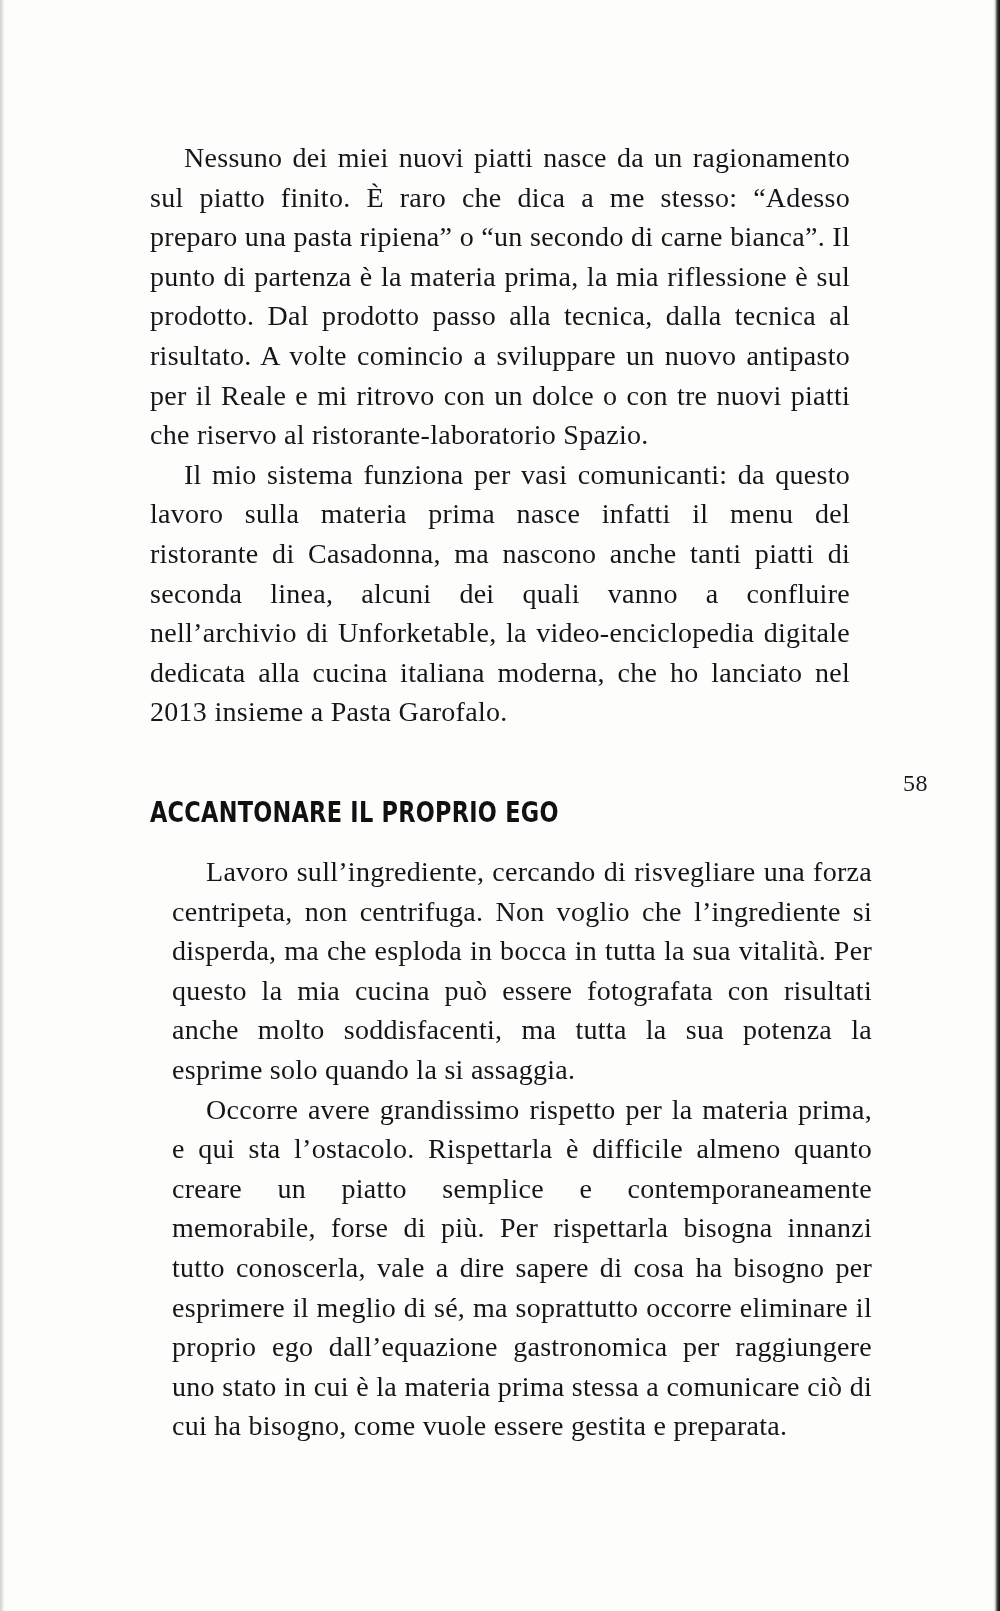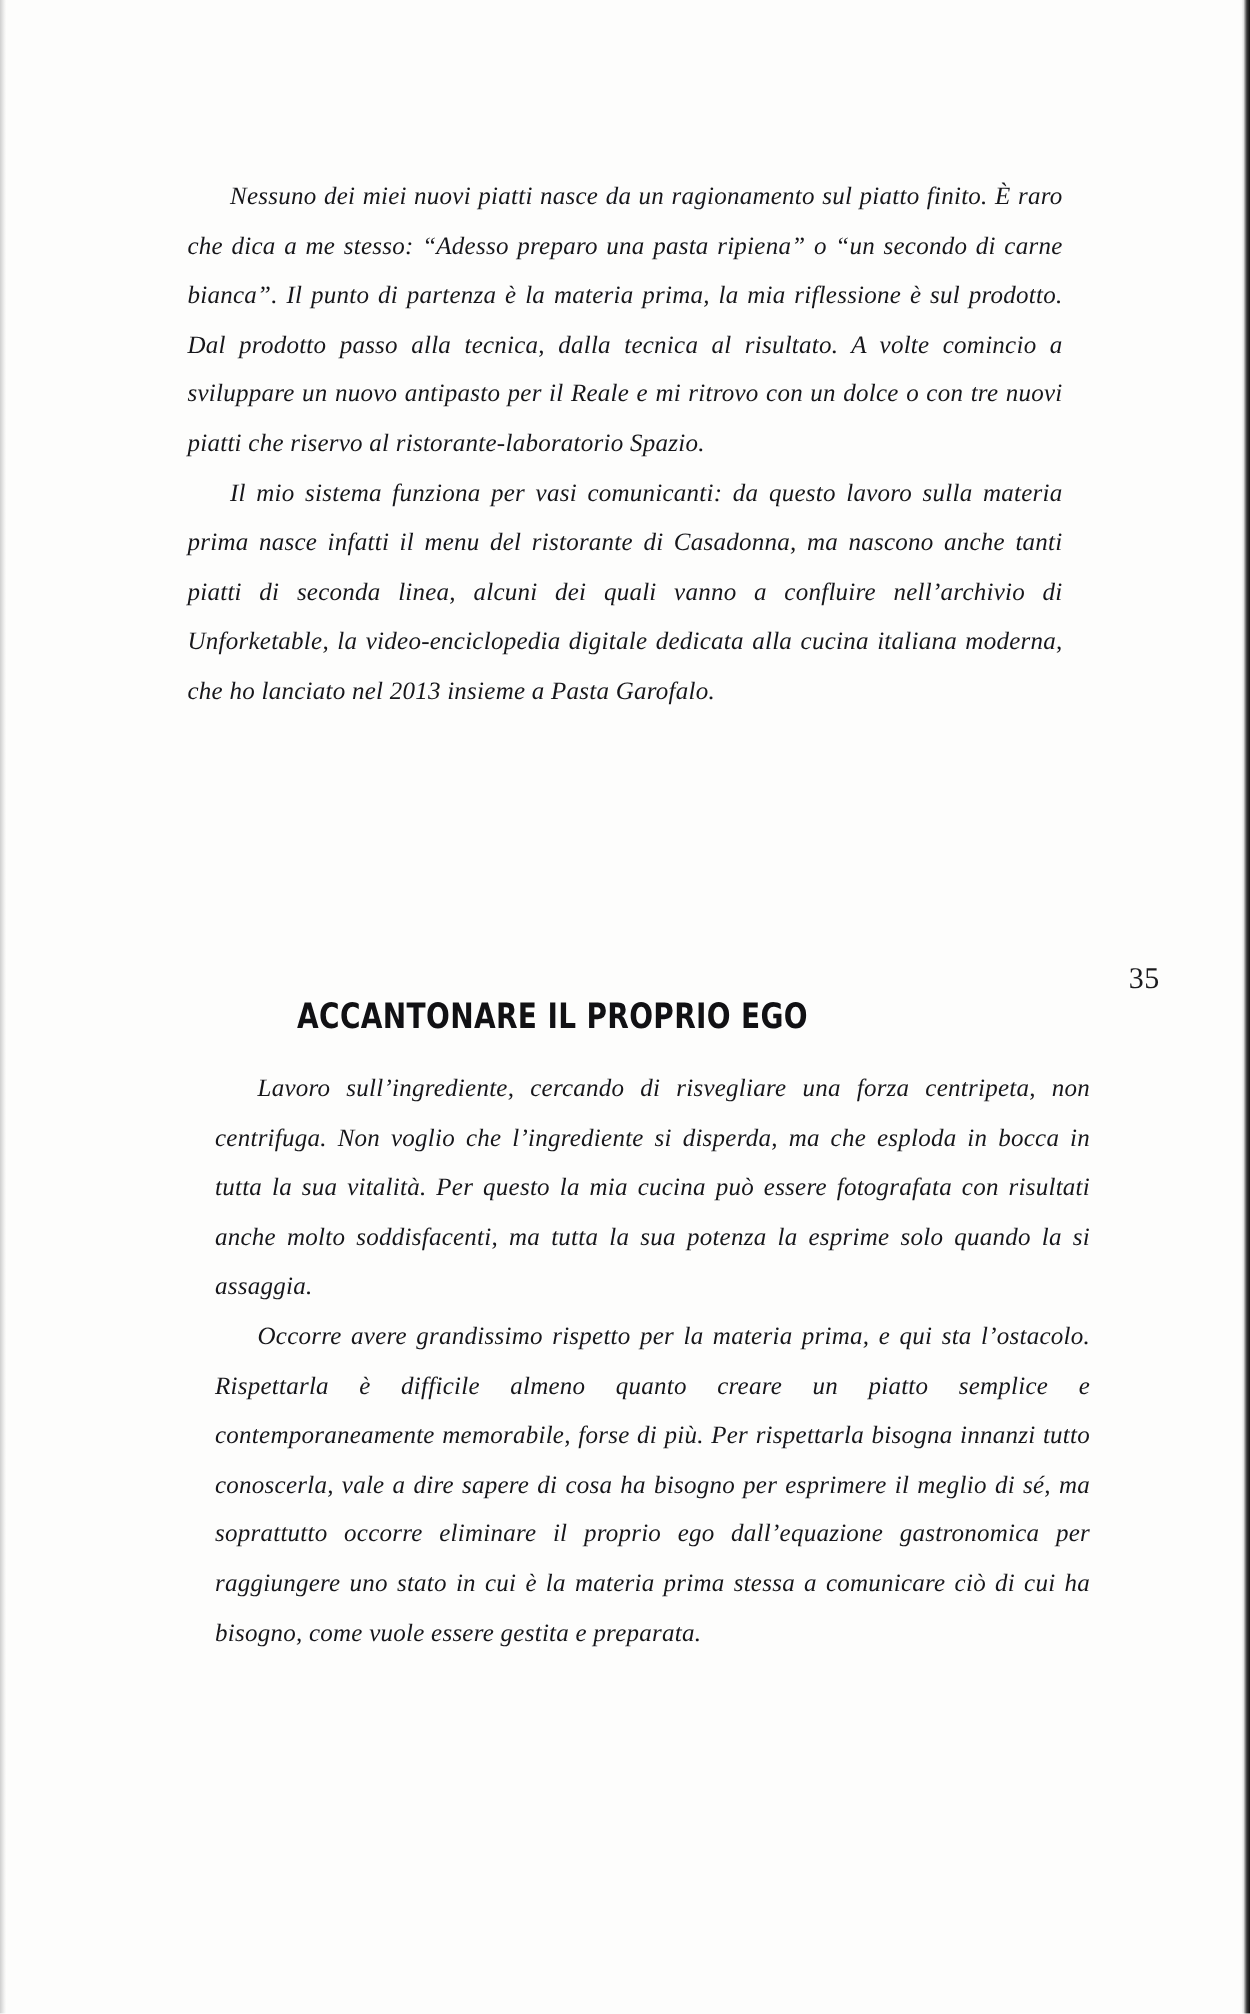--- a/index.html
+++ b/index.html
@@ -40,27 +40,26 @@
     position: absolute;
     left: 150px;
     top: 138px;
     width: 700px;
   }
 
   p.body {
     margin: 0;
     text-align: justify;
     text-justify: inter-word;
-    font-size: 20px;
+    font-size: 28px;
     line-height: 39.6px;
     text-indent: 34px;
     hyphens: manual;
     -webkit-hyphens: manual;
     letter-spacing: 0.01em;
-    font-style: italic;
   }
 
   
   .section {
     margin-top: 0;
   }
 
   h2.section-heading {
     margin: 0;
     font-family: "DejaVu Sans", "Liberation Sans", sans-serif;
@@ -70,24 +69,23 @@
     letter-spacing: 0.012em;
     text-transform: uppercase;
     color: #111114;
     transform: scaleX(0.80);
     transform-origin: left center;
     white-space: nowrap;
   }
 
   .heading-wrap {
     position: absolute;
-    left: 162px;
+    left: 150px;
     top: 798px;
     width: 700px;
-    text-align: center;
   }
 
   .folio {
     position: absolute;
     left: 903px;
     top: 769px;
     font-family: "Liberation Serif", "DejaVu Serif", serif;
     font-size: 24px;
     line-height: 28px;
     color: #1a1a1d;
@@ -100,21 +98,21 @@
 <div class="page">
 
   <div class="scan-edge-left"></div>
   <div class="scan-edge-right"></div>
 
   <div class="textblock">
     <p class="body">Nessuno dei miei nuovi piatti nasce da un ragionamento sul piatto finito. È raro che dica a me stesso: “Adesso preparo una pasta ripiena” o “un secondo di carne bianca”. Il punto di partenza è la materia prima, la mia riflessione è sul prodotto. Dal prodotto passo alla tecnica, dalla tecnica al risultato. A volte comincio a sviluppare un nuovo antipasto per il Reale e mi ritrovo con un dolce o con tre nuovi piatti che riservo al ristorante-laboratorio Spazio.</p>
     <p class="body">Il mio sistema funziona per vasi comunicanti: da questo lavoro sulla materia prima nasce infatti il menu del ristorante di Casadonna, ma nascono anche tanti piatti di seconda linea, alcuni dei quali vanno a confluire nell’archivio di Unforketable, la video-enciclopedia digitale dedicata alla cucina italiana moderna, che ho lanciato nel 2013 insieme a Pasta Garofalo.</p>
   </div>
 
-  <div class="folio">35</div>
+  <div class="folio">58</div>
 
   <div class="heading-wrap">
     <h2 class="section-heading">ACCANTONARE IL PROPRIO EGO</h2>
   </div>
 
   <div class="textblock section" style="top: 852px; margin-left: 22px;">
     <p class="body">Lavoro sull’ingrediente, cercando di risvegliare una forza centripeta, non centrifuga. Non voglio che l’ingrediente si disperda, ma che esploda in bocca in tutta la sua vitalità. Per questo la mia cucina può essere fotografata con risultati anche molto soddisfacenti, ma tutta la sua potenza la esprime solo quando la si assaggia.</p>
     <p class="body">Occorre avere grandissimo rispetto per la materia prima, e qui sta l’ostacolo. Rispettarla è difficile almeno quanto creare un piatto semplice e contemporaneamente memorabile, forse di più. Per rispettarla bisogna innanzi tutto conoscerla, vale a dire sapere di cosa ha bisogno per esprimere il meglio di sé, ma soprattutto occorre eliminare il proprio ego dall’equazione gastronomica per raggiungere uno stato in cui è la materia prima stessa a comunicare ciò di cui ha bisogno, come vuole essere gestita e preparata.</p>
   </div>
 

